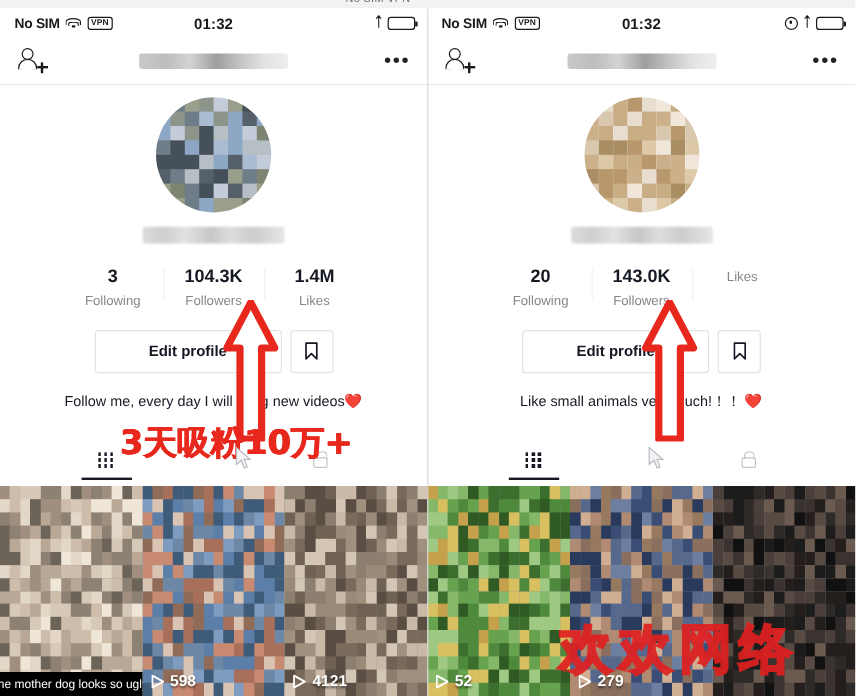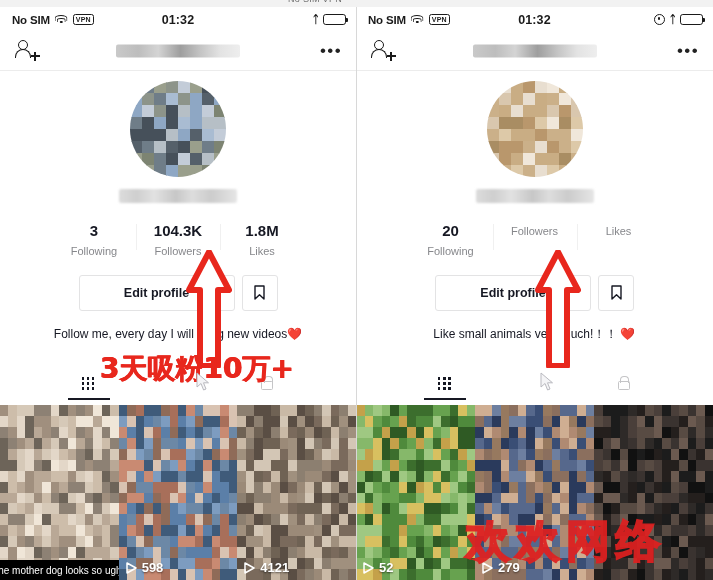--- a/index.html
+++ b/index.html
@@ -286,21 +286,21 @@
       <div class="stats">
         <div class="stat">
           <div class="num">3</div>
           <div class="lbl">Following</div>
         </div>
         <div class="stat">
           <div class="num">104.3K</div>
           <div class="lbl">Followers</div>
         </div>
         <div class="stat">
-          <div class="num">1.8M</div>
+          <div class="num">1.4M</div>
           <div class="lbl">Likes</div>
         </div>
       </div>
 
       <div class="actions">
         <div class="edit-btn">Edit profile</div>
         <div class="save-btn">
           <span class="bookmark-ico">
             <svg width="11" height="15" viewBox="0 0 11 15">
                 <path d="M1 1h9v13L5.5 9.7 1 14z" fill="none" stroke="#161823" stroke-width="1.4" stroke-linejoin="round"></path>
@@ -1132,20 +1132,21 @@
           </div>
         <div class="username-blur"></div>
       </div>
 
       <div class="stats">
         <div class="stat">
           <div class="num">20</div>
           <div class="lbl">Following</div>
         </div>
         <div class="stat">
+          <div class="num">143.0K</div>
           <div class="lbl">Followers</div>
         </div>
         <div class="stat">
           <div class="lbl">Likes</div>
         </div>
       </div>
 
       <div class="actions">
         <div class="edit-btn">Edit profile</div>
         <div class="save-btn">

